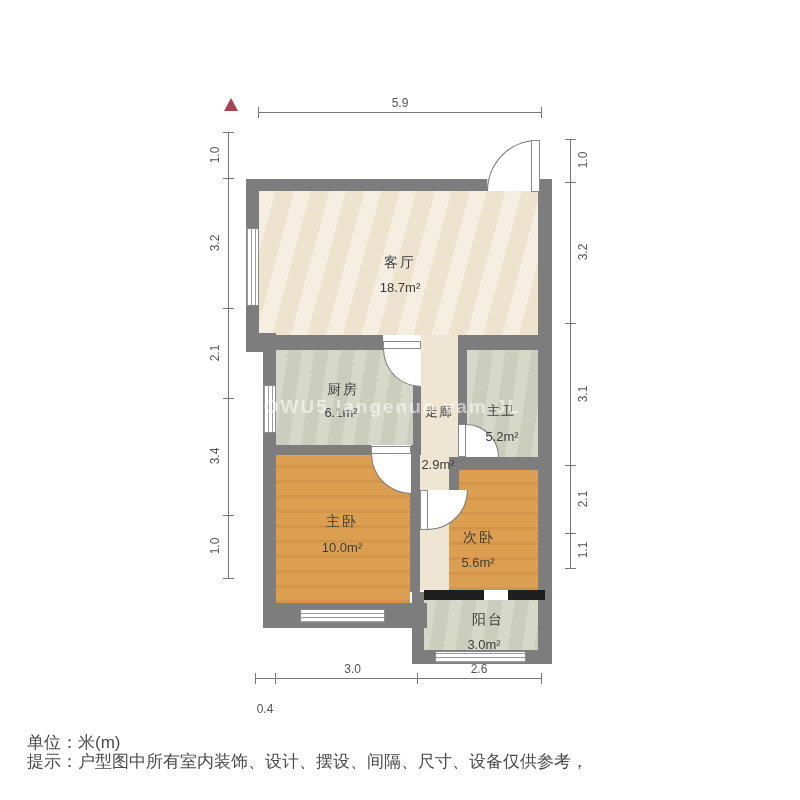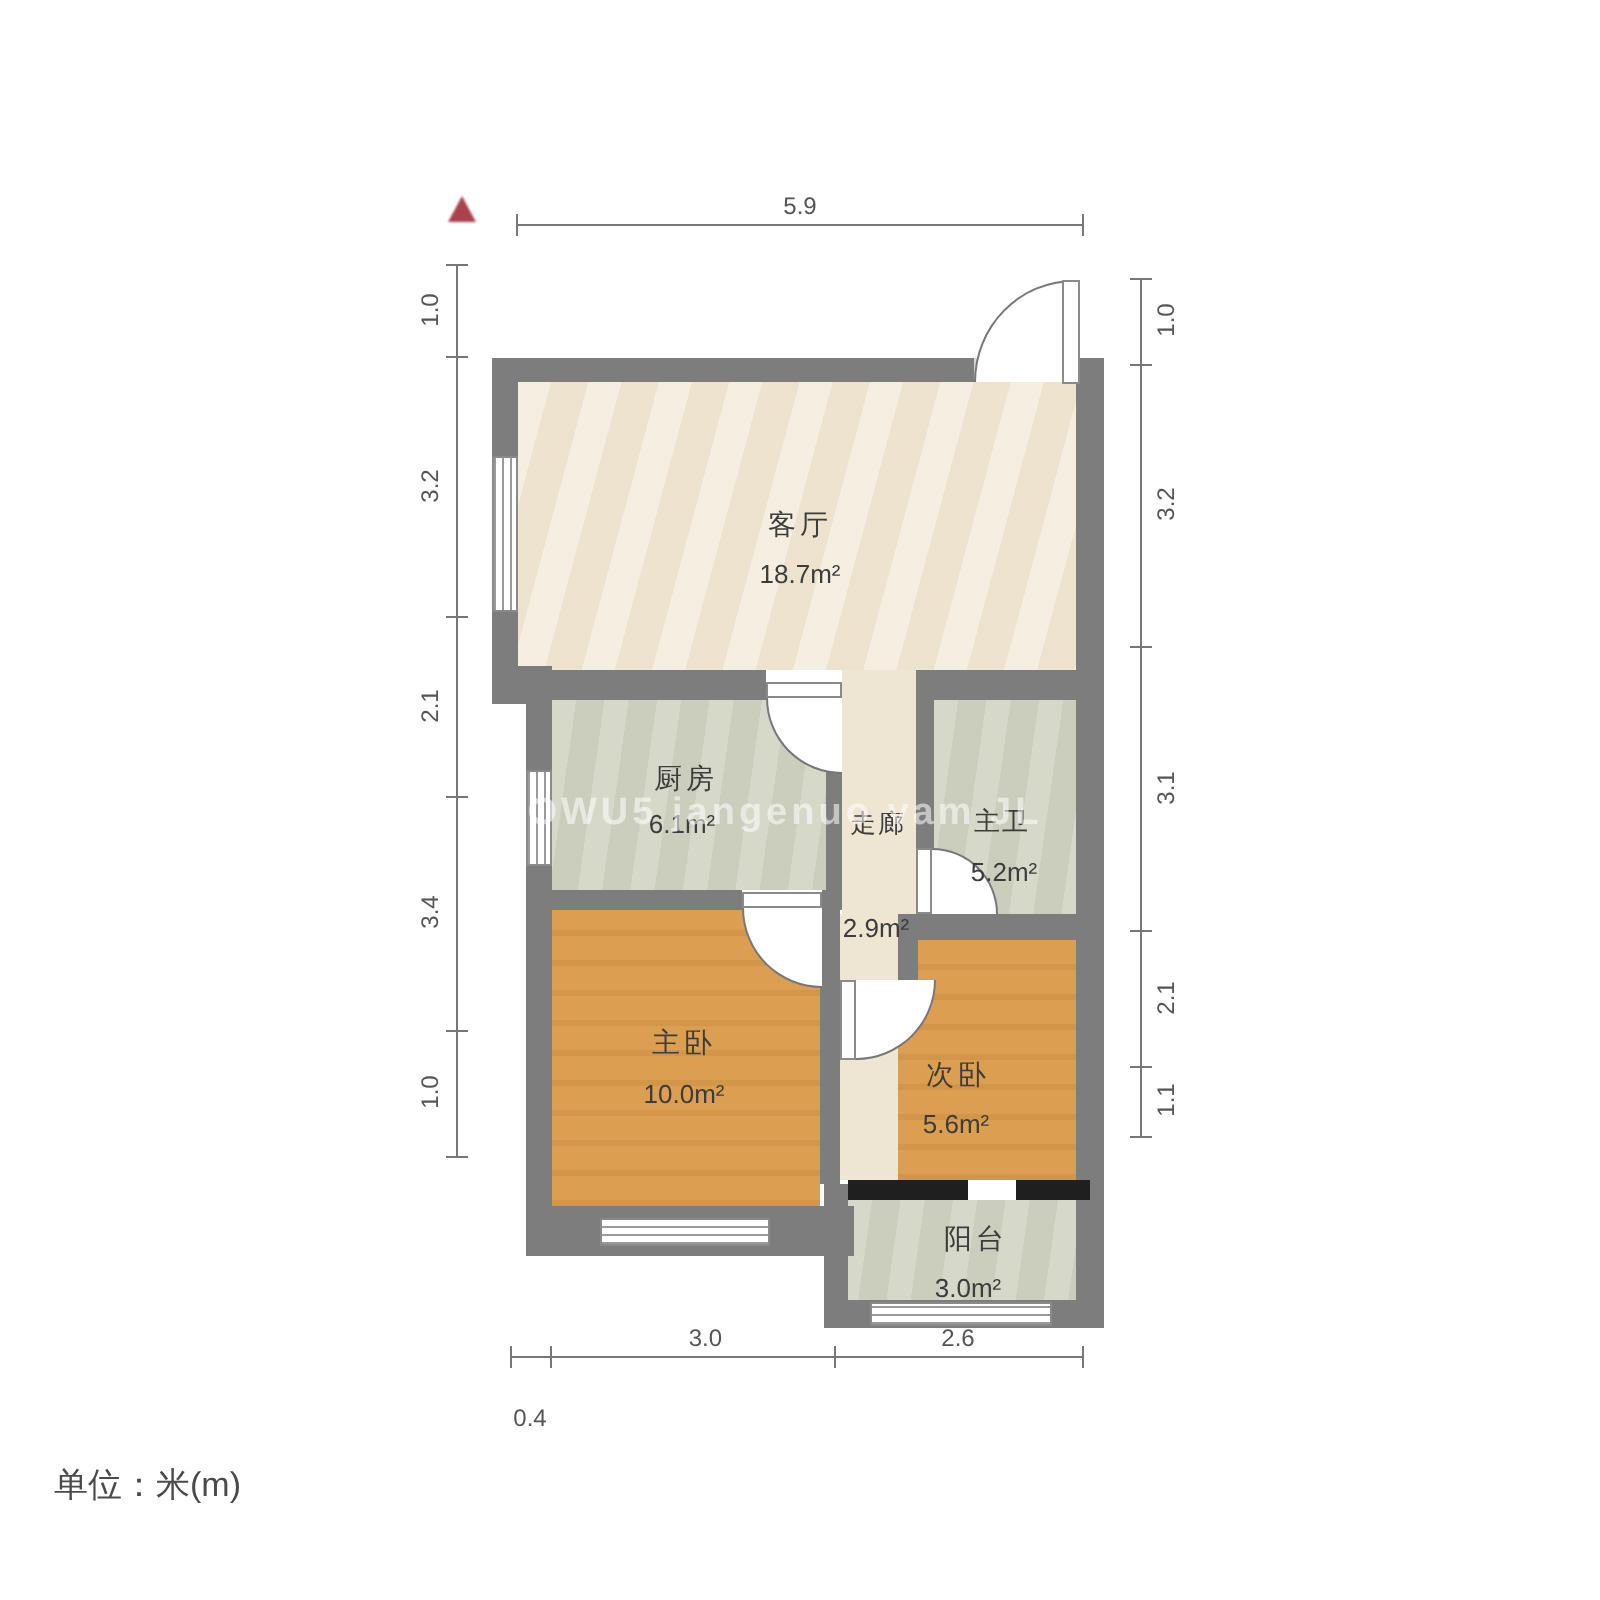--- a/index.html
+++ b/index.html
@@ -164,14 +164,15 @@
   <div class="tick" style="left:541px;top:673px;width:1px;height:11px;"></div>
   <div class="dim-label" style="left:265px;top:709px;">0.4</div>
   <div class="dim-label" style="left:346px;top:669px;text-align:right;">3.0</div>
   <div class="dim-label" style="left:479px;top:669px;">2.6</div>
 
   <div class="north-arrow" style="left:224px;top:98px;"></div>
 
   <div class="watermark" style="left:248px;top:396px;">HOWU5 jangenuo vam JL</div>
 
   <div class="note" style="left:27px;top:731px;">单位：米(m)</div>
+  <div class="note" style="left:27px;top:750px;">提示：户型图中所有室内装饰、设计、摆设、间隔、尺寸、设备仅供参考，</div>
 
 </div>
 
 </body></html>

